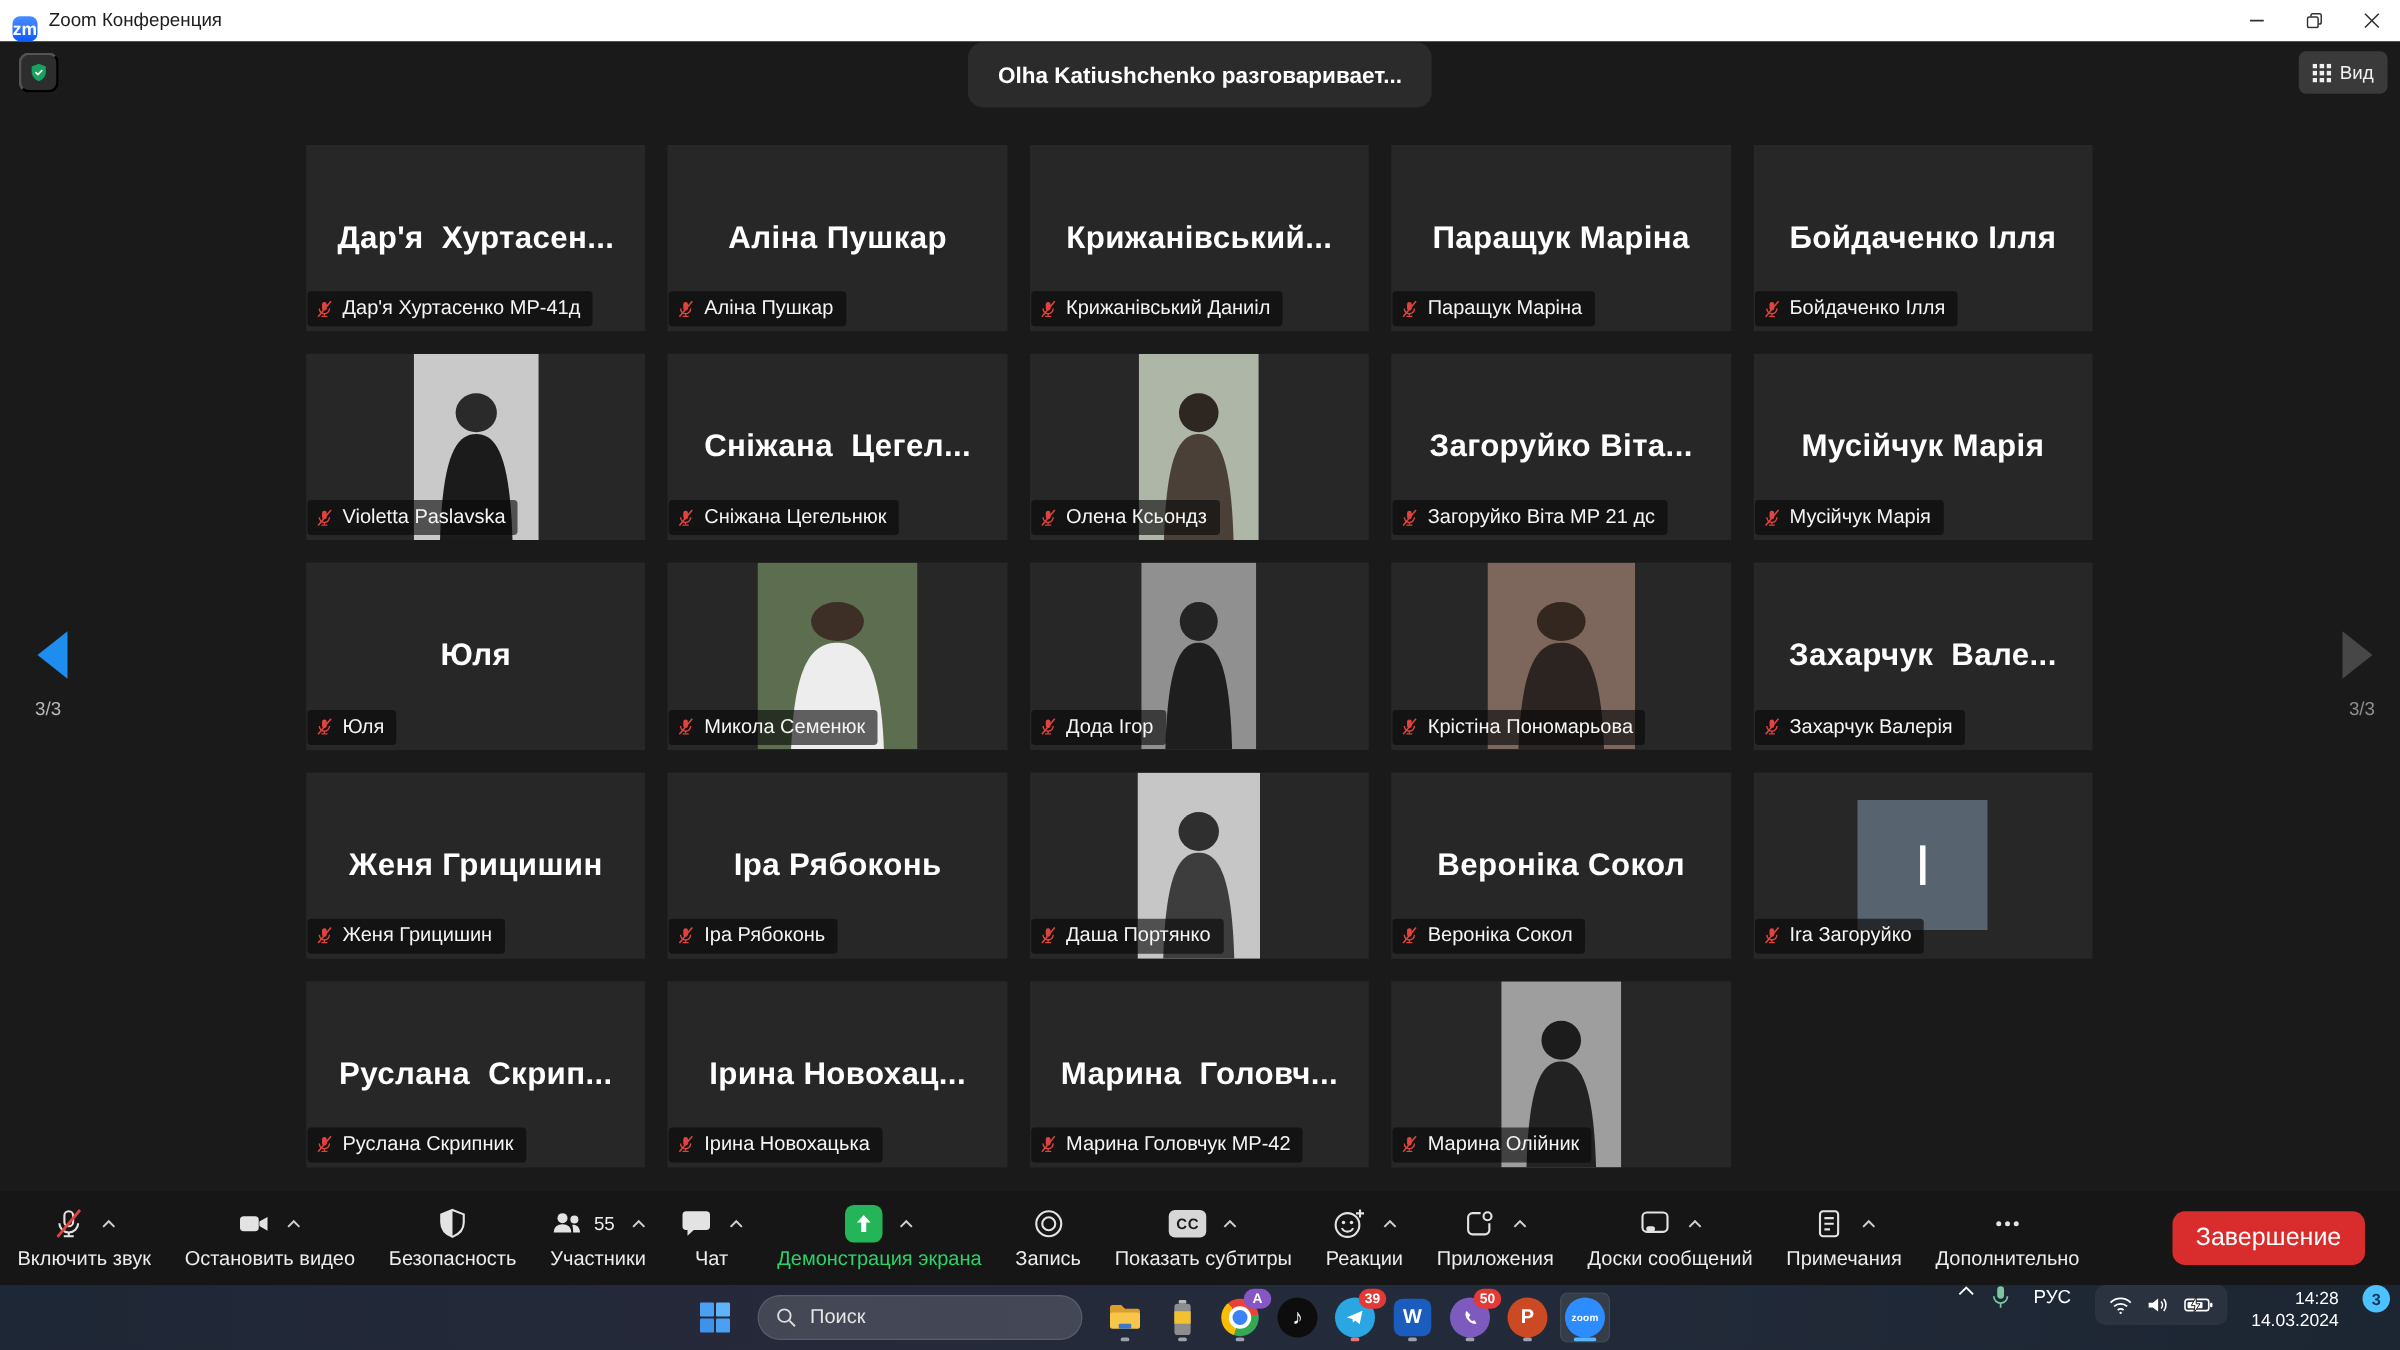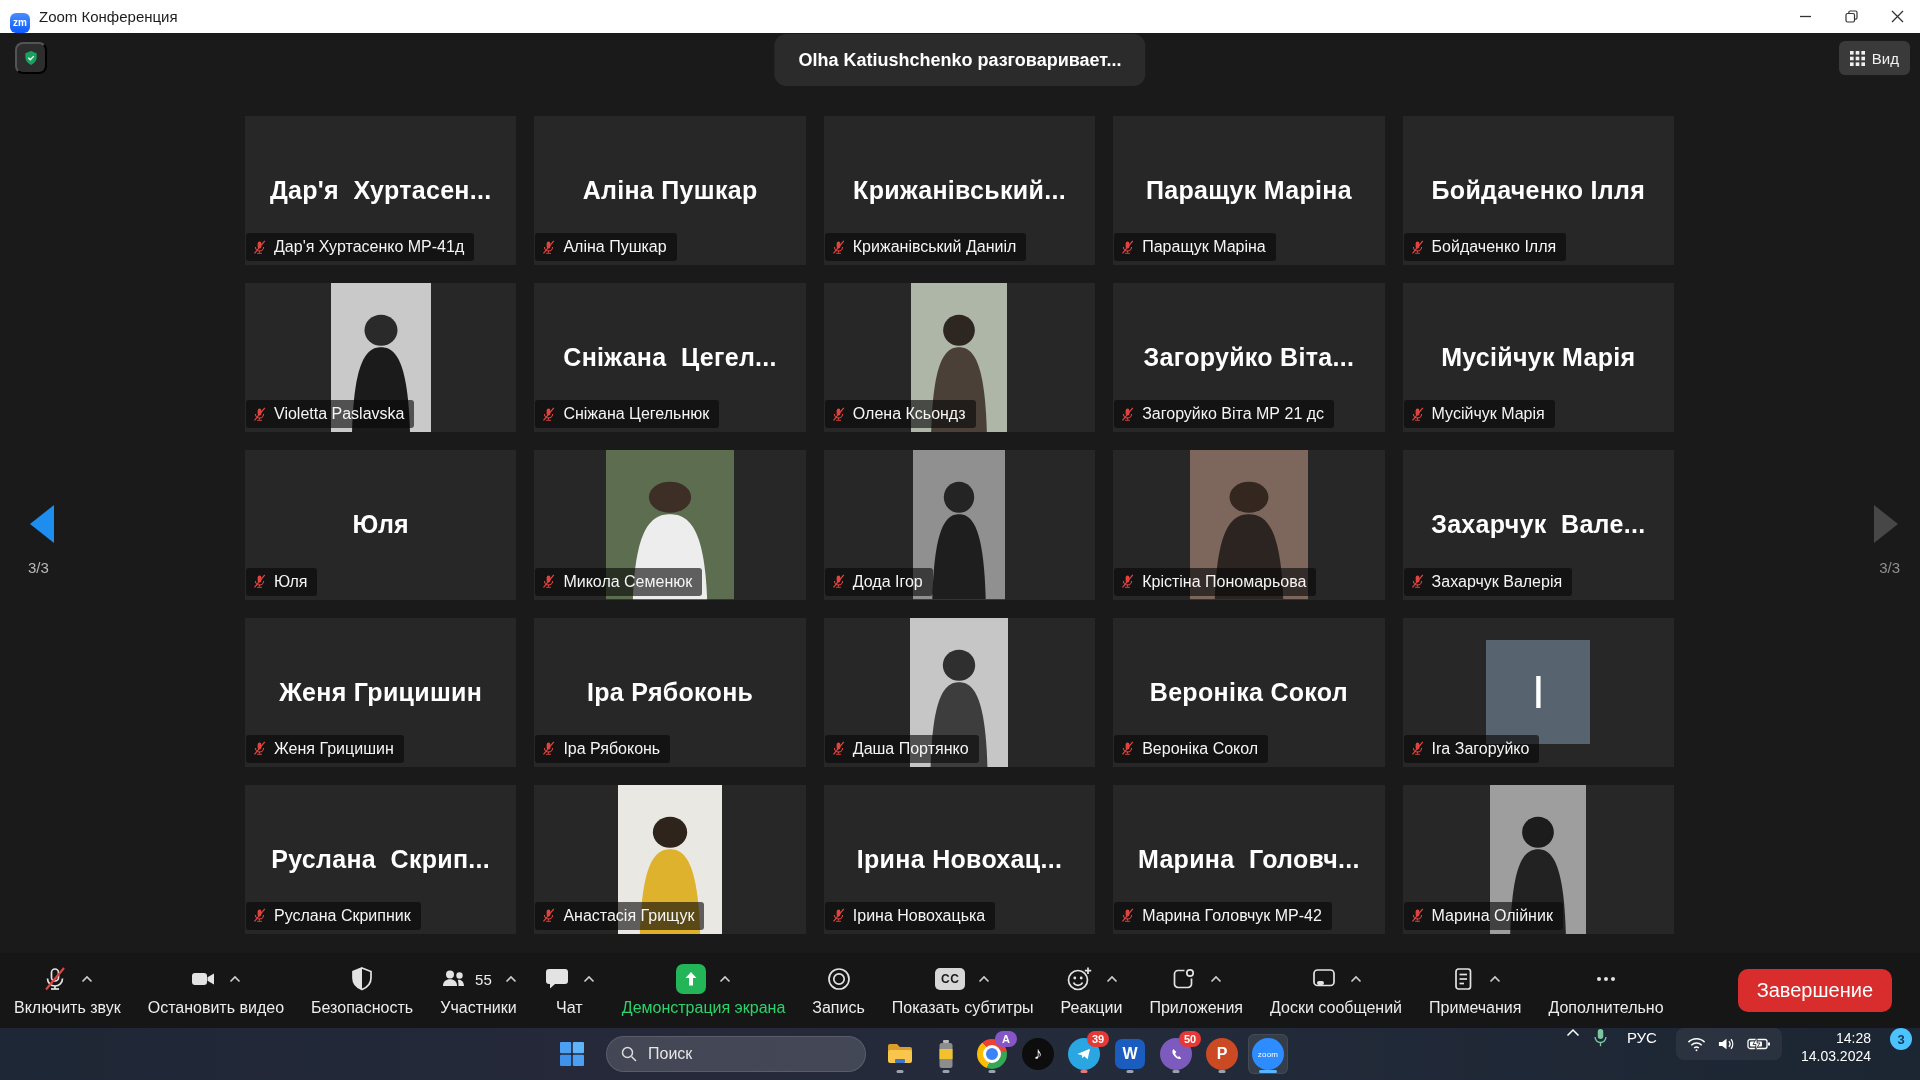--- a/index.html
+++ b/index.html
@@ -3,21 +3,21 @@
 <meta charset="utf-8">
 <style>
   html,body{margin:0;padding:0;}
   body{width:1920px;height:1080px;position:relative;overflow:hidden;background:#1a1a1a;
        font-family:"Liberation Sans",sans-serif;-webkit-font-smoothing:antialiased;}
 
   
   .titlebar{position:absolute;top:0;left:0;right:0;height:33px;background:#ffffff;
             display:flex;align-items:center;padding-left:10px;gap:9px;z-index:5;}
   .zm-logo{width:20px;height:20px;border-radius:6px;background:linear-gradient(180deg,#4a8cff,#0b5cff);
-           color:#fff;font-size:10px;font-weight:700;display:flex;align-items:center;justify-content:center;margin-top:12px;}
+           color:#fff;font-size:14px;font-weight:700;display:flex;align-items:center;justify-content:center;margin-top:12px;}
   .win-title{font-size:15px;color:#1c1c1c;}
   .win-controls{position:absolute;right:0;top:0;height:100%;display:flex;}
   .win-btn{width:46px;height:100%;display:flex;align-items:center;justify-content:center;background:transparent;border:none;}
 
   
   .stage{position:absolute;top:33px;left:0;right:0;bottom:52px;background:#1a1a1a;overflow:hidden;}
   .shield-btn{position:absolute;left:15px;top:9px;width:32px;height:32px;background:#2d2d2d;border-radius:8px;
               display:flex;align-items:center;justify-content:center;}
   .banner{position:absolute;top:1px;left:50%;transform:translateX(-50%);height:52px;padding:0 24px;
           background:#2b2b2b;border-radius:12px;display:flex;align-items:center;
@@ -501,40 +501,20 @@
           <rect x="11.2" y="17" width="1.6" height="3.2"></rect>
               <rect x="8" y="20.2" width="8" height="1.6" rx=".8"></rect>
         </g>
         <path d="M5.5 11a6.5 6.5 0 0 0 13 0" fill="none" stroke="#e0443f" stroke-width="1.8"></path>
         <line x1="4" y1="21.5" x2="20.5" y2="1.5" stroke="#e0443f" stroke-width="2"></line>
       </svg>
       <span class="label-text">Руслана Скрипник</span>
     </div>
   </div>
       <div class="tile">
-    <div class="tile-media" style="width: 104px;"><svg viewBox="0 0 100 158" width="100%" height="100%" preserveAspectRatio="none">
-            <rect width="100" height="158" fill="#eae8e3"></rect>
-            <circle cx="50" cy="50" r="16.5" fill="#2e241b"></circle>
-            <path d="M50 68 C34 68 23 86 21 158 L79 158 C77 86 66 68 50 68 Z" fill="#dfb22e"></path>
-          </svg></div>
-
-    <div class="label-chip">
-      <svg width="15" height="15" viewBox="0 0 24 24">
-        <g fill="#e0443f">
-          <rect x="9" y="2.5" width="6" height="11" rx="3"></rect>
-          <rect x="11.2" y="17" width="1.6" height="3.2"></rect>
-              <rect x="8" y="20.2" width="8" height="1.6" rx=".8"></rect>
-        </g>
-        <path d="M5.5 11a6.5 6.5 0 0 0 13 0" fill="none" stroke="#e0443f" stroke-width="1.8"></path>
-        <line x1="4" y1="21.5" x2="20.5" y2="1.5" stroke="#e0443f" stroke-width="2"></line>
-      </svg>
-      <span class="label-text">Анастасія Грищук</span>
-    </div>
-  </div>
-      <div class="tile">
 
     <div class="bigname">Ірина Новохац...</div>
     <div class="label-chip">
       <svg width="15" height="15" viewBox="0 0 24 24">
         <g fill="#e0443f">
           <rect x="9" y="2.5" width="6" height="11" rx="3"></rect>
           <rect x="11.2" y="17" width="1.6" height="3.2"></rect>
               <rect x="8" y="20.2" width="8" height="1.6" rx=".8"></rect>
         </g>
         <path d="M5.5 11a6.5 6.5 0 0 0 13 0" fill="none" stroke="#e0443f" stroke-width="1.8"></path>
@@ -843,21 +823,21 @@
       <span class="badge">50</span>
       <span class="dot"></span>
     </button>
 
     <button class="app">
       <span class="circ-ic" style="background:#cb4a23;">P</span>
       <span class="dot"></span>
     </button>
 
     <button class="app active">
-      <span class="circ-ic" style="background:#2d8cff;font-size:8px;font-weight:400;letter-spacing:.2px;">zoom</span>
+      <span class="circ-ic" style="background:#2d8cff;font-size:8px;font-weight:700;letter-spacing:.2px;">zoom</span>
       <span class="dot"></span>
     </button>
   </div>
 
   <div class="tray">
     <button class="tray-btn">
       <svg width="14" height="9" viewBox="0 0 14 9">
           <polyline points="1.5,7.5 7,2 12.5,7.5" fill="none" stroke="#fff" stroke-width="1.5"></polyline>
         </svg>
     </button>

